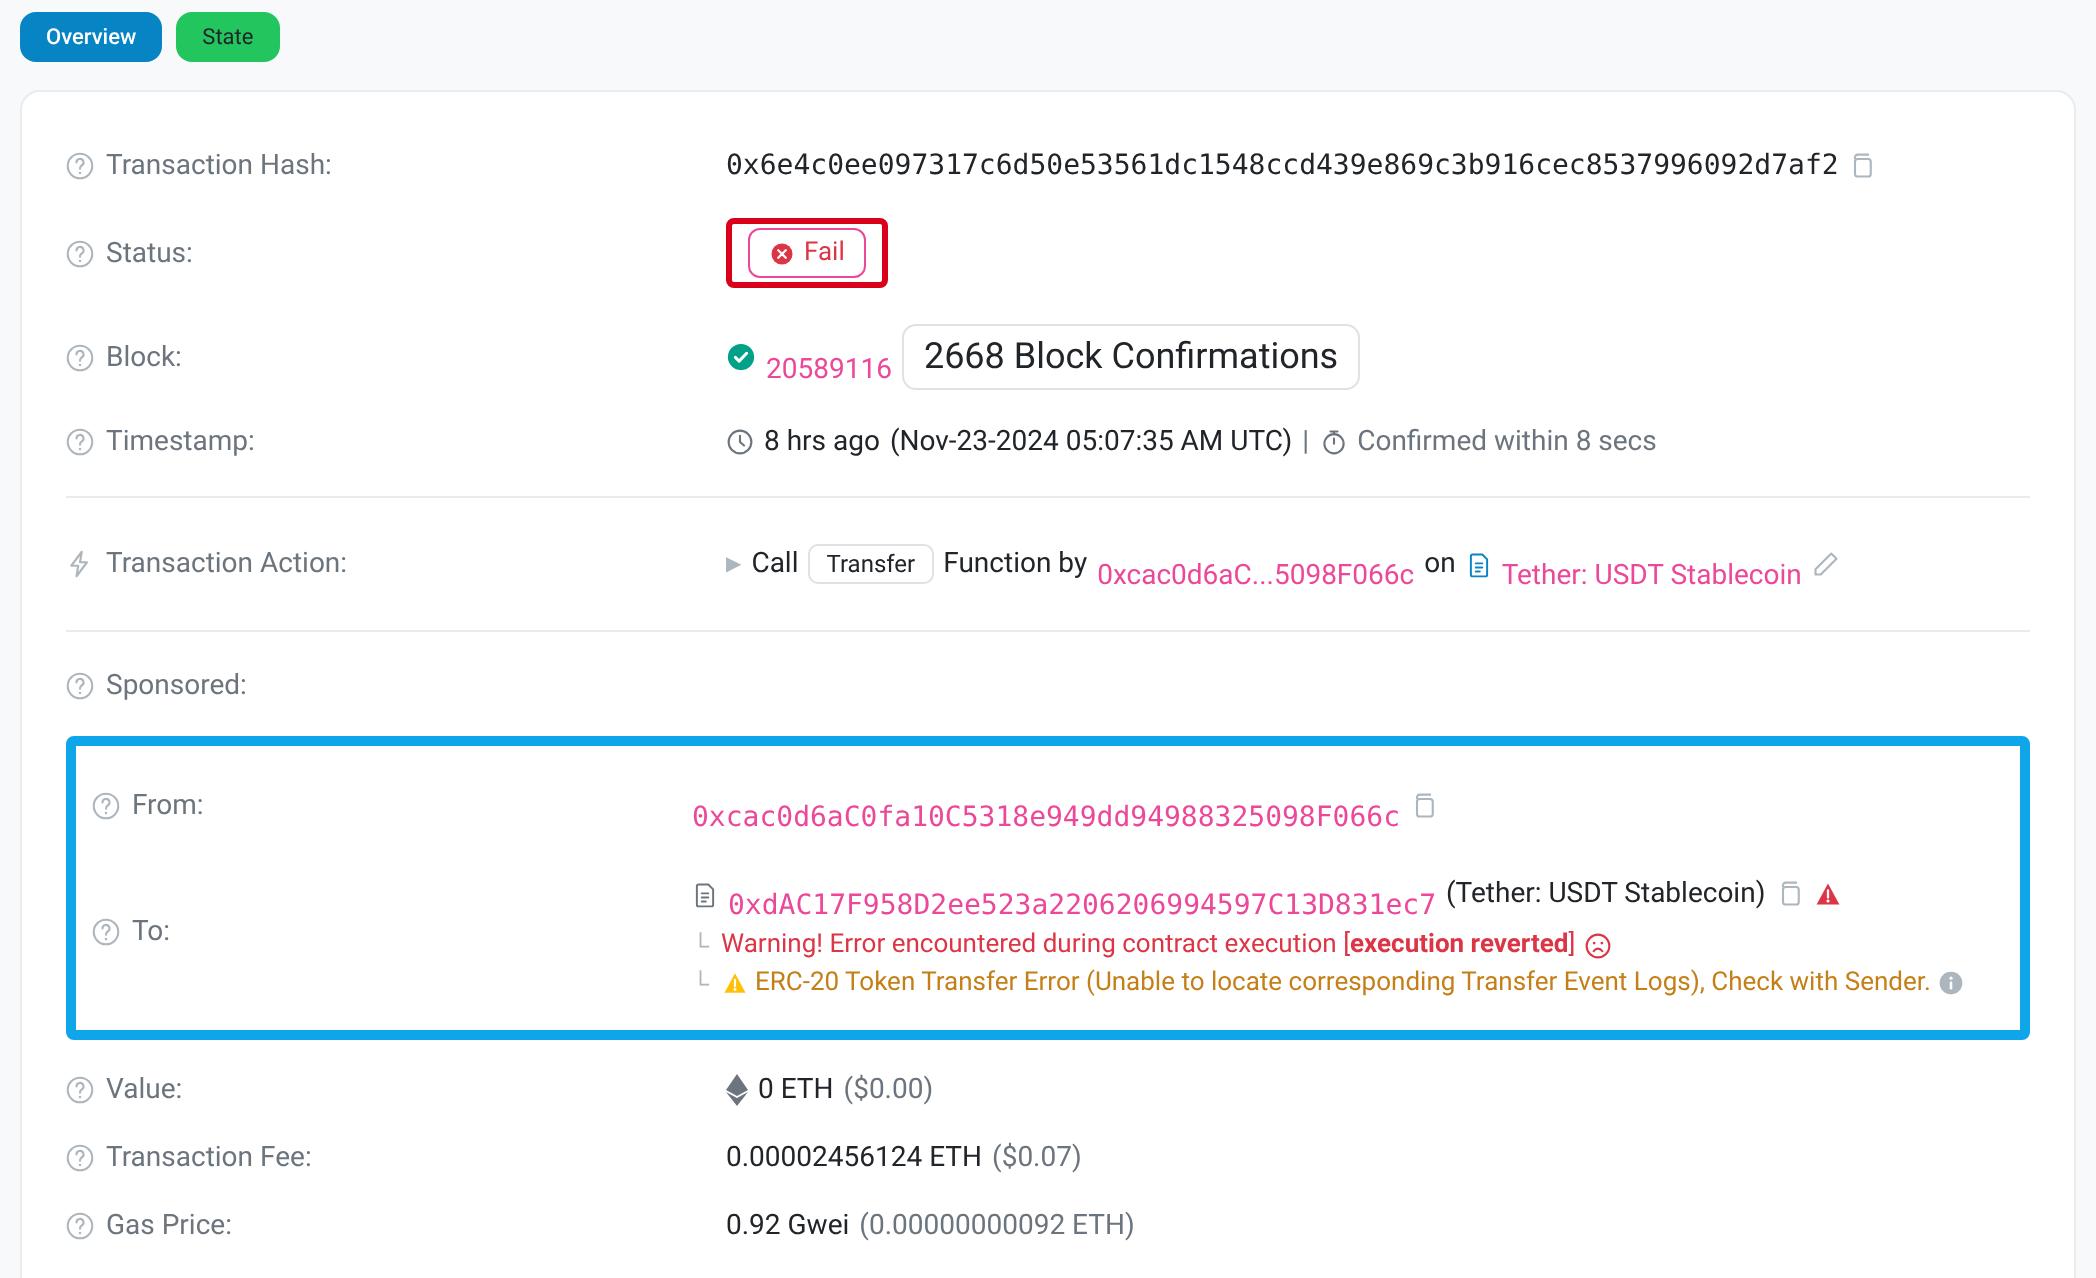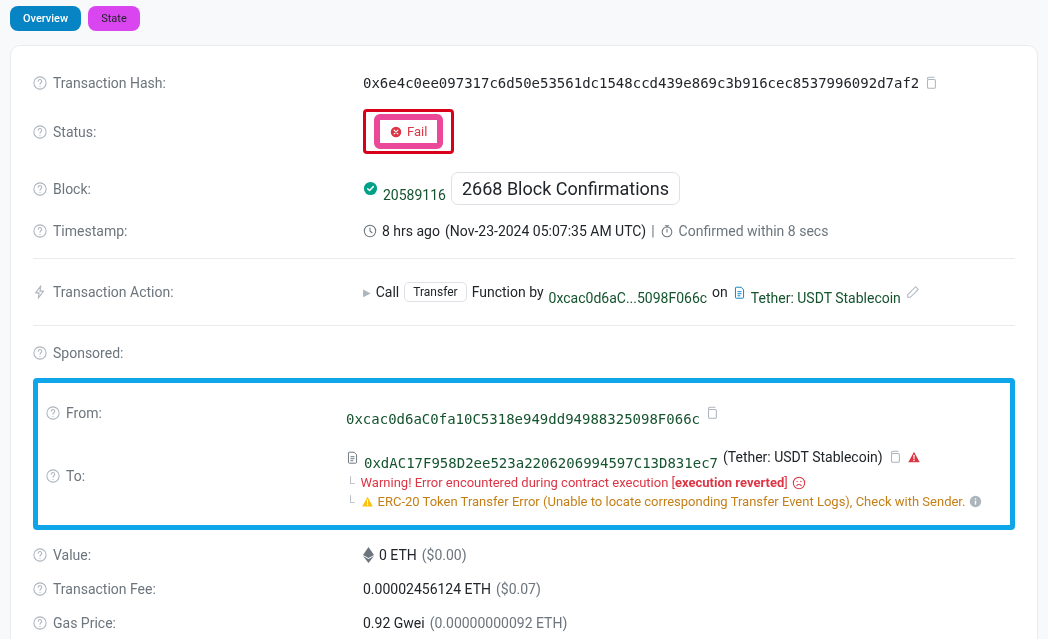--- a/index.html
+++ b/index.html
@@ -1,29 +1,29 @@
 <!DOCTYPE html>
 <html><head>
 <meta charset="utf-8">
 <style>
   * { box-sizing: border-box; margin: 0; padding: 0; font-family: -apple-system, BlinkMacSystemFont, "Segoe UI", Roboto, Helvetica, Arial, sans-serif; }
   body { background: #f8f9fa; font-size: 14px; color: #212529; padding: 6px 10px; }
   .tabs { display: flex; gap: 7px; margin-bottom: 14px; }
   .tab { padding: 6px 13px; border-radius: 8px; cursor: pointer; font-size: 11px; }
   .tab.active { background: #0784c3; color: #fff; font-weight: 500; }
-  .tab.inactive { background: #d946ef; color: #212529; }
+  .tab.inactive { background: #22c55e; color: #212529; }
   .card { background: #fff; border: 1px solid #e9ecef; border-radius: 10px; padding: 20px 0; }
   .row { display: flex; padding: 9px 22px; align-items: center; }
   .label-col { width: 330px; flex-shrink: 0; display: flex; align-items: center; gap: 6px; color: #6c757d; }
   .label-col .ico { width:14px; height:14px; color:#adb5bd; flex-shrink:0; }
   .value-col { flex: 1; color: #212529; display: flex; flex-wrap: wrap; align-items: center; gap: 5px; }
   .divider { height:1px; background:#e9ecef; margin:10px 22px; }
-  .badge-fail { border:6px solid #ec4899; background:#fff; padding:4px 10px; border-radius:6px; display:inline-flex; align-items:center; gap:5px; color:#dc3545; font-size:13px; }
+  .badge-fail { border:1px solid #ec4899; background:#fff; padding:4px 10px; border-radius:6px; display:inline-flex; align-items:center; gap:5px; color:#dc3545; font-size:13px; }
   .badge-confirm { border:1px solid #dee2e6; padding:5px 10px; border-radius:7px; font-size:18px; color:#212529; }
-  .link { color:#14532d; cursor:pointer;margin-top:12px; }
+  .link { color:#ec4899; cursor:pointer;margin-top:12px; }
   .muted { color:#6c757d; }
   .hash { font-family: Menlo, Consolas, monospace; font-size:14px; }
   .ico { display:inline-flex; align-items:center; justify-content:center; }
   .copy-ico { width:14px; height:14px; color:#adb5bd; cursor:pointer; }
   .small-chip { border:1px solid #dee2e6; padding:2px 8px; border-radius:5px; font-size:12px; }
   .red-box { border:3px solid #d9001b; border-radius:4px; padding:2px 8px; display:inline-block; }
   .red-box-big { border:5px solid #0ea5e9; border-radius:4px; padding:8px 14px 8px 0; margin:8px 22px; }
   .red-box-big .row { padding:8px 0 8px 0; }
   .red-box-big .label-col { width: 308px; padding-left: 8px;}
   .sub-line { padding-left:0; font-size:13px; display:flex; align-items:center; gap:4px; margin-top:4px;}

